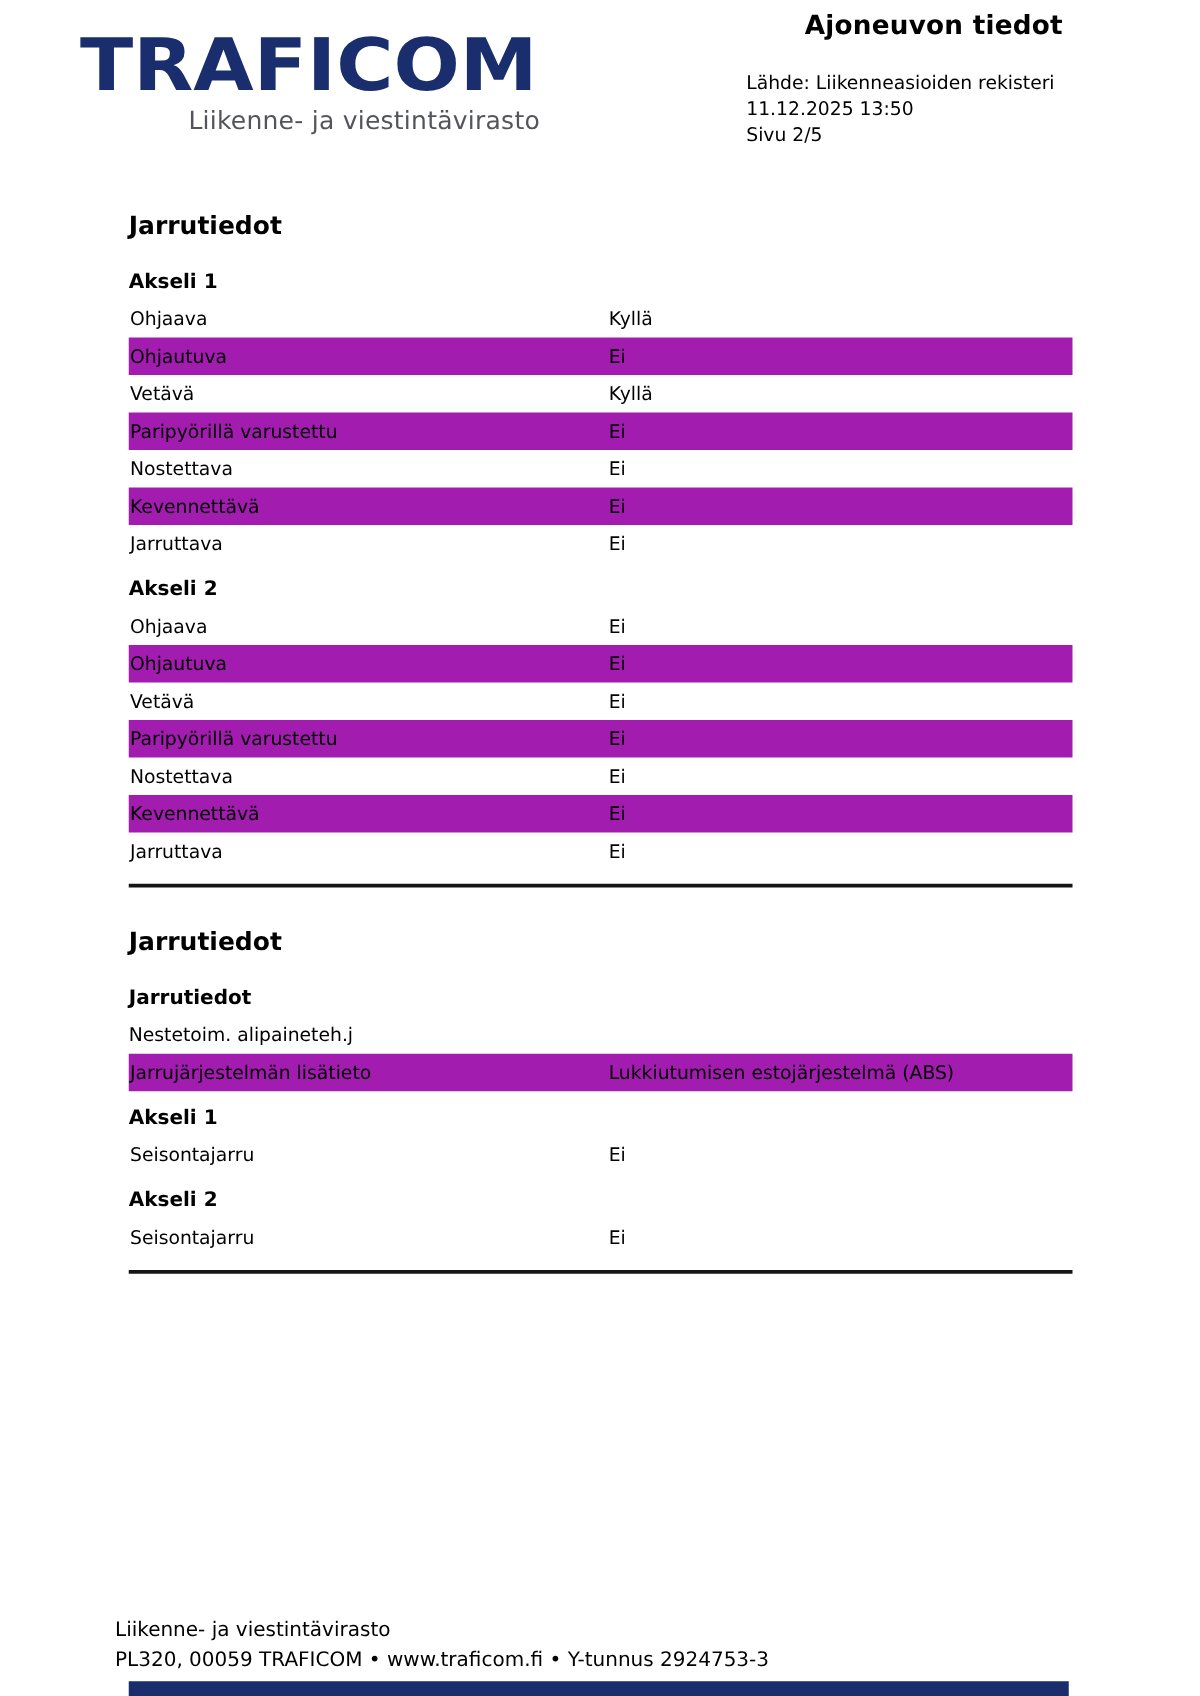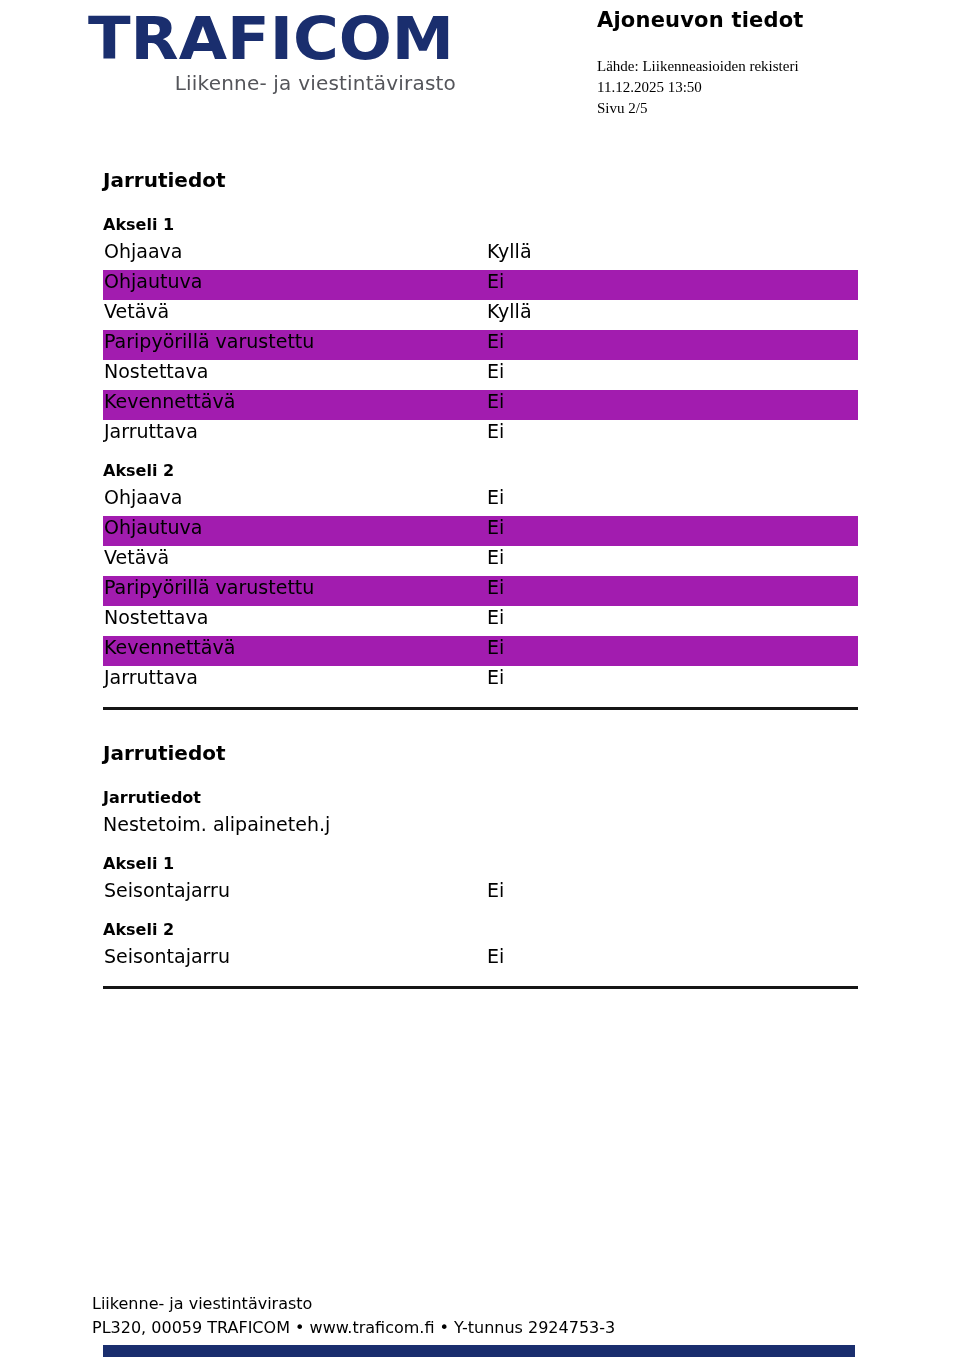--- a/index.html
+++ b/index.html
@@ -7,36 +7,36 @@
   .page {
     position:relative;
     width:960px; height:1357px;
     background:#ffffff;
     font-family:"DejaVu Sans","Liberation Sans",sans-serif;
     color:#000;
     overflow:hidden;
     margin:0 auto;
   }
   
-  .logo-block { position:absolute; left:64px; top:9px; width:368px;margin-left:24px; }
+  .logo-block { position:absolute; left:64px; top:22px; width:368px; }
   .logo-svg { display:block; }
   .logo-tagline {
     display:block; width:368px; text-align:right;
     font-size:20px; color:#54555a; margin-top:2px;
     letter-spacing:0.2px;
   }
   .header-right { position:absolute; left:597px; top:8px; width:300px; }
-  .doc-title { font-size:21px; font-weight:bold; letter-spacing:0.2px; }
-  .doc-meta { margin-top:24px; font-size:15px; line-height:21px;font-family:Liberation Serif, serif; }
+  .doc-title { font-size:21px; font-weight:bold; letter-spacing:0.2px;text-align:center; }
+  .doc-meta { margin-top:24px; font-size:15px; line-height:21px; }
   
   .main { position:absolute; left:103px; top:168px; width:755px; }
   .section-title { font-size:20px; font-weight:bold; margin:0 0 23px 0; }
   .group { margin-bottom:11px; }
   .group-subtitle { font-size:16px; font-weight:bold; margin:0 0 6px 0; }
-  .row { height:30px; display:flex; align-items:flex-start; font-size:19px; }
+  .row { height:30px; display:flex; align-items:center; font-size:15px; }
   .row.alt { background:#a21caf; }
   .row-label { width:384px; flex:0 0 384px; padding-left:1px; }
   .row-value { flex:1; }
   .section-rule {
     border:none; border-top:3px solid #151515;
     margin:8px 0 31px 0; width:755px;
   }
   .section:last-child .section-rule { margin-bottom:0; }
   
   .footer { position:absolute; left:92px; top:1292px; font-size:16px; line-height:24px; }
@@ -156,20 +156,24 @@
   <div class="section">
     <h2 class="section-title">Jarrutiedot</h2>
     <div>
   <div class="group">
     <h3 class="group-subtitle">Jarrutiedot</h3>
     <div class="table">
   <div class="row">
     <div class="row-value">Nestetoim. alipaineteh.j</div>
   </div>
 
+  <div class="row alt">
+    <div class="row-label">Jarrujärjestelmän lisätieto</div>
+    <div class="row-value">Lukkiutumisen estojärjestelmä (ABS)</div>
+  </div>
 </div>
   </div>
 
   <div class="group">
     <h3 class="group-subtitle">Akseli 1</h3>
     <div class="table">
   <div class="row">
     <div class="row-label">Seisontajarru</div>
     <div class="row-value">Ei</div>
   </div>

